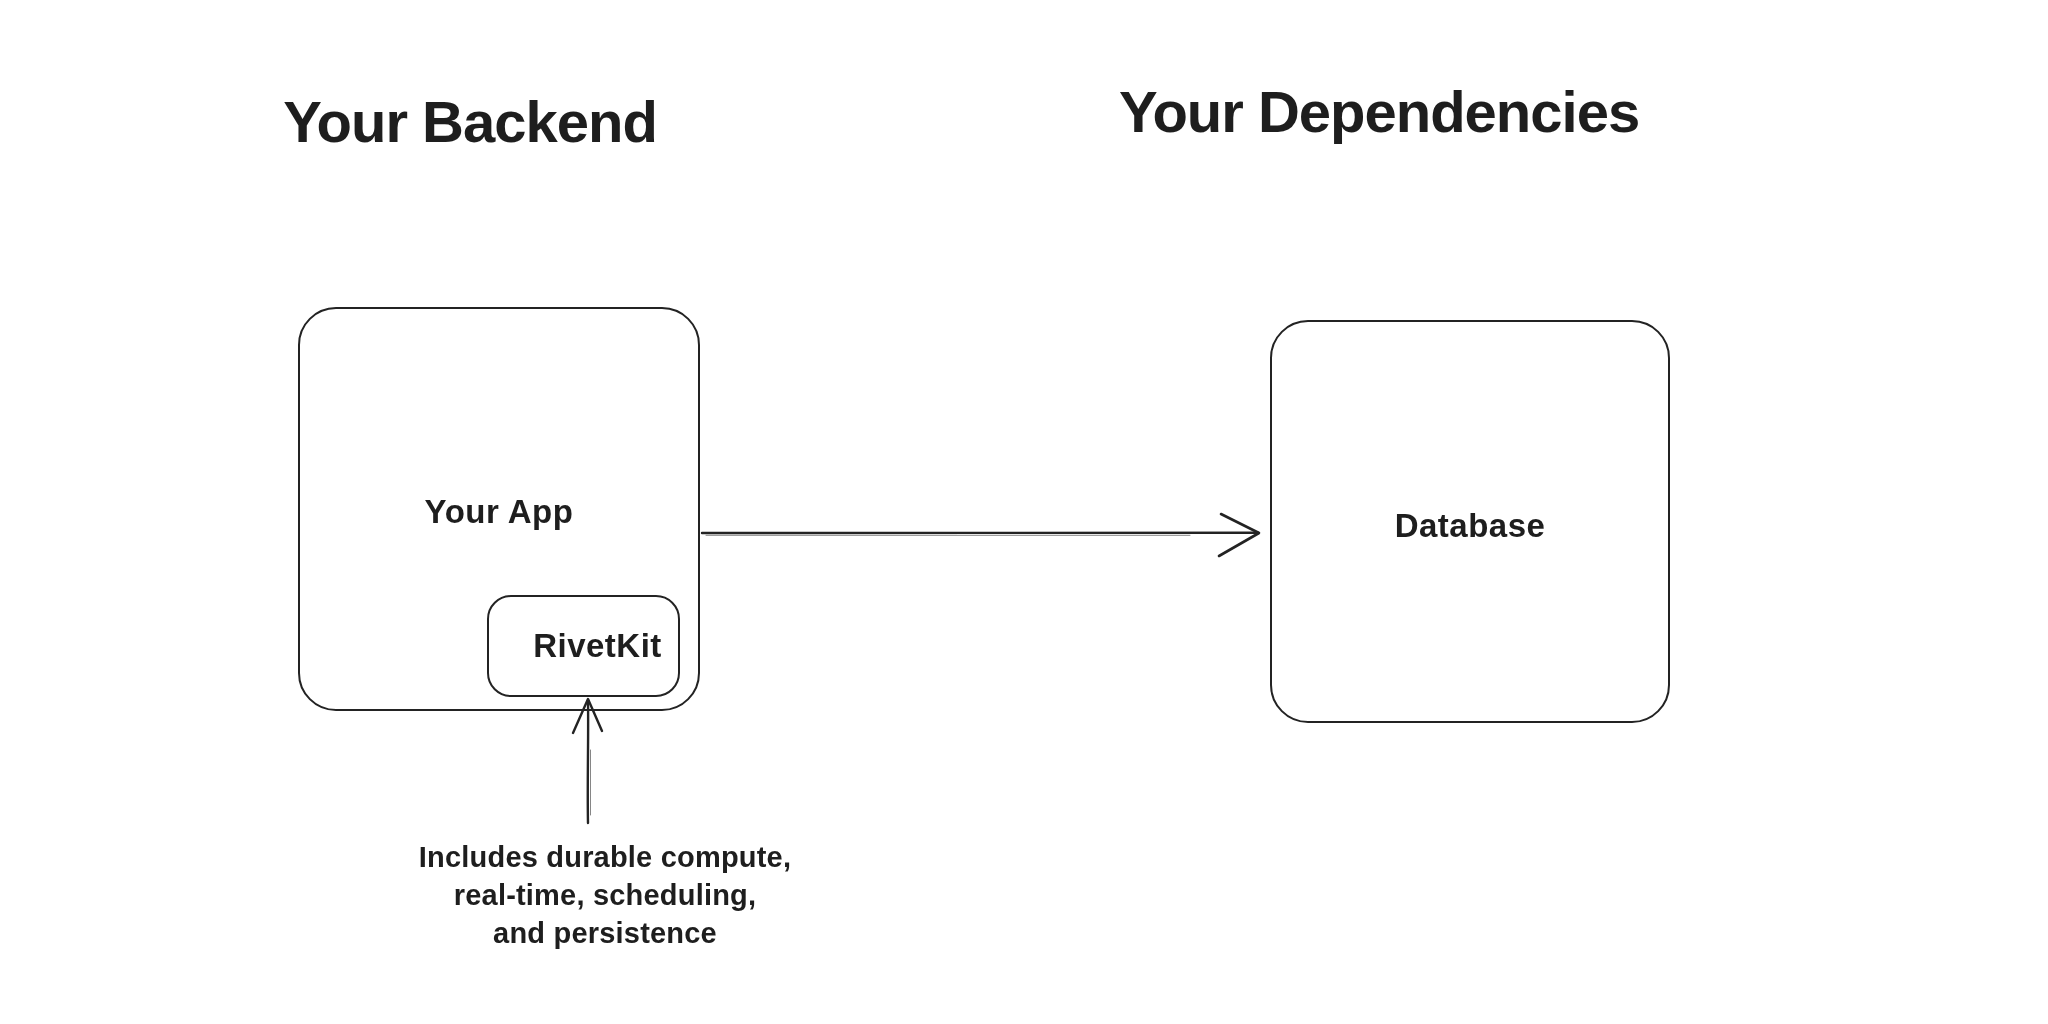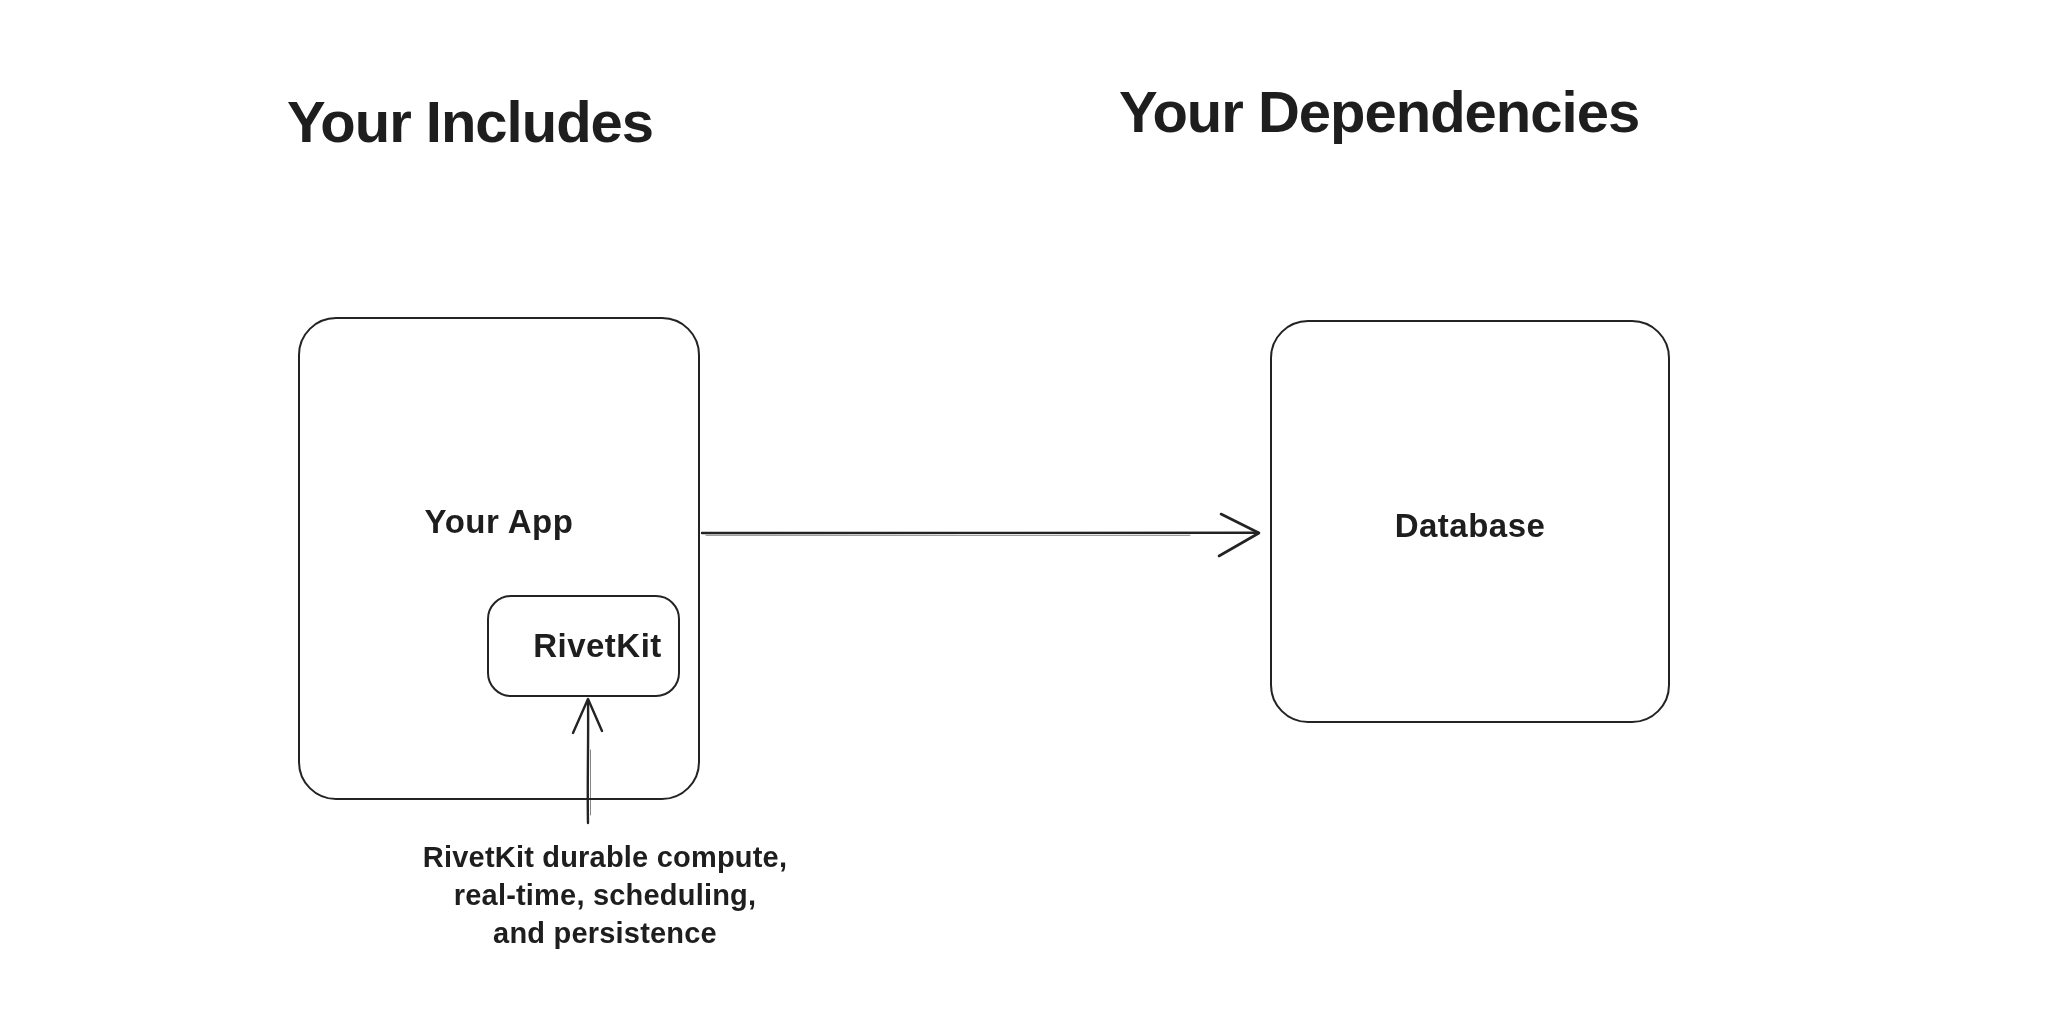--- a/index.html
+++ b/index.html
@@ -26,21 +26,21 @@
   }
   .title-left  { left: 270px; top: 88px;  width: 400px; }
   .title-right { left: 1119px; top: 78px; width: 500px; }
 
   .sketch-box {
     position: absolute;
     border: 2.5px solid #232323;
     border-radius: 38px;
     background: transparent;
   }
-  .app-box      { left: 298px;  top: 317px; width: 402px; height: 483px; }
+  .app-box      { left: 298px;  top: 307px; width: 402px; height: 404px; }
   .database-box { left: 1270px; top: 320px; width: 400px; height: 403px; }
   .rivetkit-box {
     left: 487px; top: 595px; width: 193px; height: 102px;
     border-radius: 24px;
     display: flex; align-items: center; justify-content: center; padding-left: 28px;
   }
 
   .box-label {
     font-size: 33px;
     font-weight: 600;
@@ -83,21 +83,21 @@
     fill: none;
     stroke-linecap: round;
     stroke-linejoin: round;
   }
 </style>
 </head>
 <body>
 
 <div class="canvas">
 
-  <div class="title title-left">Your Includes</div>
+  <div class="title title-left">Your Backend</div>
 
   <div class="title title-right">Your Dependencies</div>
 
   <div class="sketch-box app-box">
     <div class="box-label app-label">Your App</div>
 
   </div>
 
   <div class="sketch-box rivetkit-box">
     <div class="box-label">RivetKit</div>
@@ -117,17 +117,17 @@
       <path d="M1221 514 L1259 533 L1219 556" stroke-width="2.6"></path>
     </g>
 
     <g>
       <path d="M588 823 C 587.2 780, 588.6 740, 588 700" stroke-width="2.4"></path>
       <path d="M590.5 815 L 590.5 750" stroke-width="1" opacity="0.55"></path>
       <path d="M573 733 L588 699 L602 731" stroke-width="2.4"></path>
     </g>
   </svg>
 
-  <div class="annotation">RivetKit durable compute,
+  <div class="annotation">Includes durable compute,
 real-time, scheduling,
 and persistence</div>
 
 </div>
 
 </body></html>

